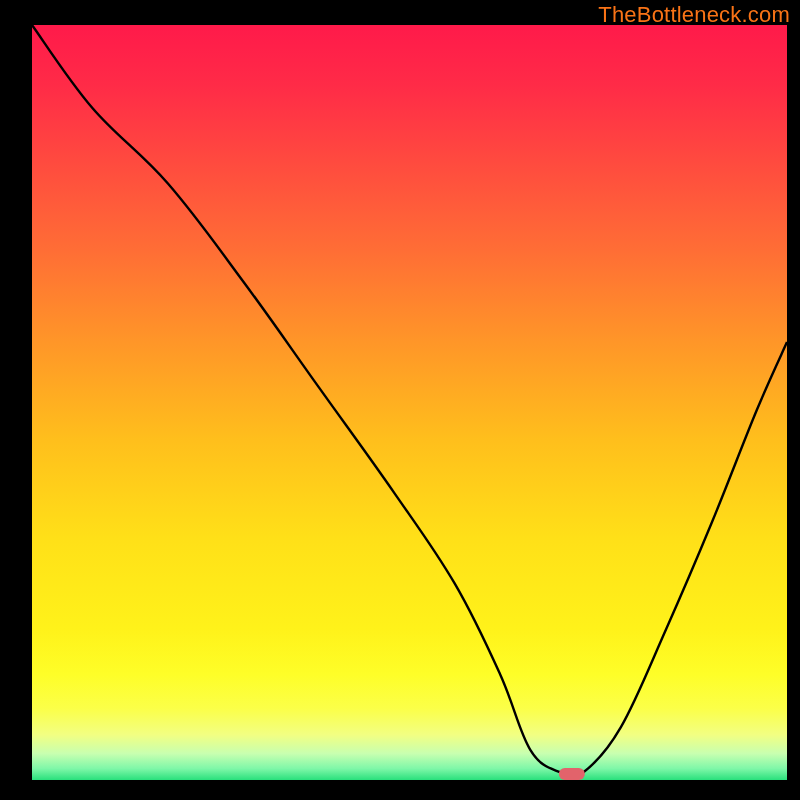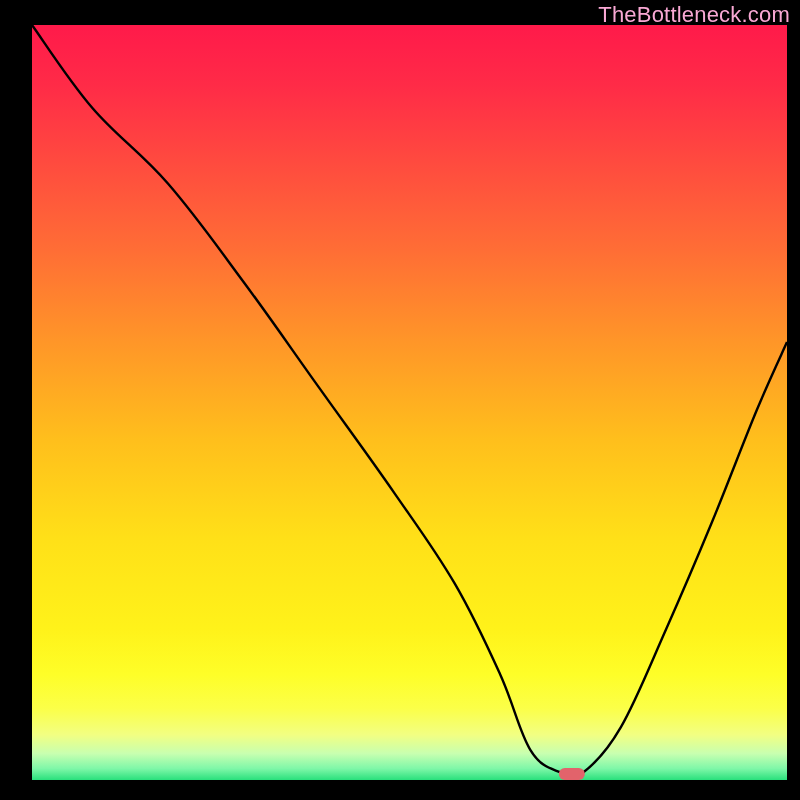--- a/index.html
+++ b/index.html
@@ -16,21 +16,21 @@
     height: 800px;
     background: #000;
   }
   .watermark {
     position: absolute;
     top: 2px;
     right: 10px;
     font-family: Arial, Helvetica, sans-serif;
     font-size: 22px;
     font-weight: 500;
-    color: #f9a8d4;
+    color: #f97316;
     letter-spacing: 0.2px;
     text-align: right;
   }
   svg {
     display: block;
   }
 </style>
 </head>
 <body>
 

